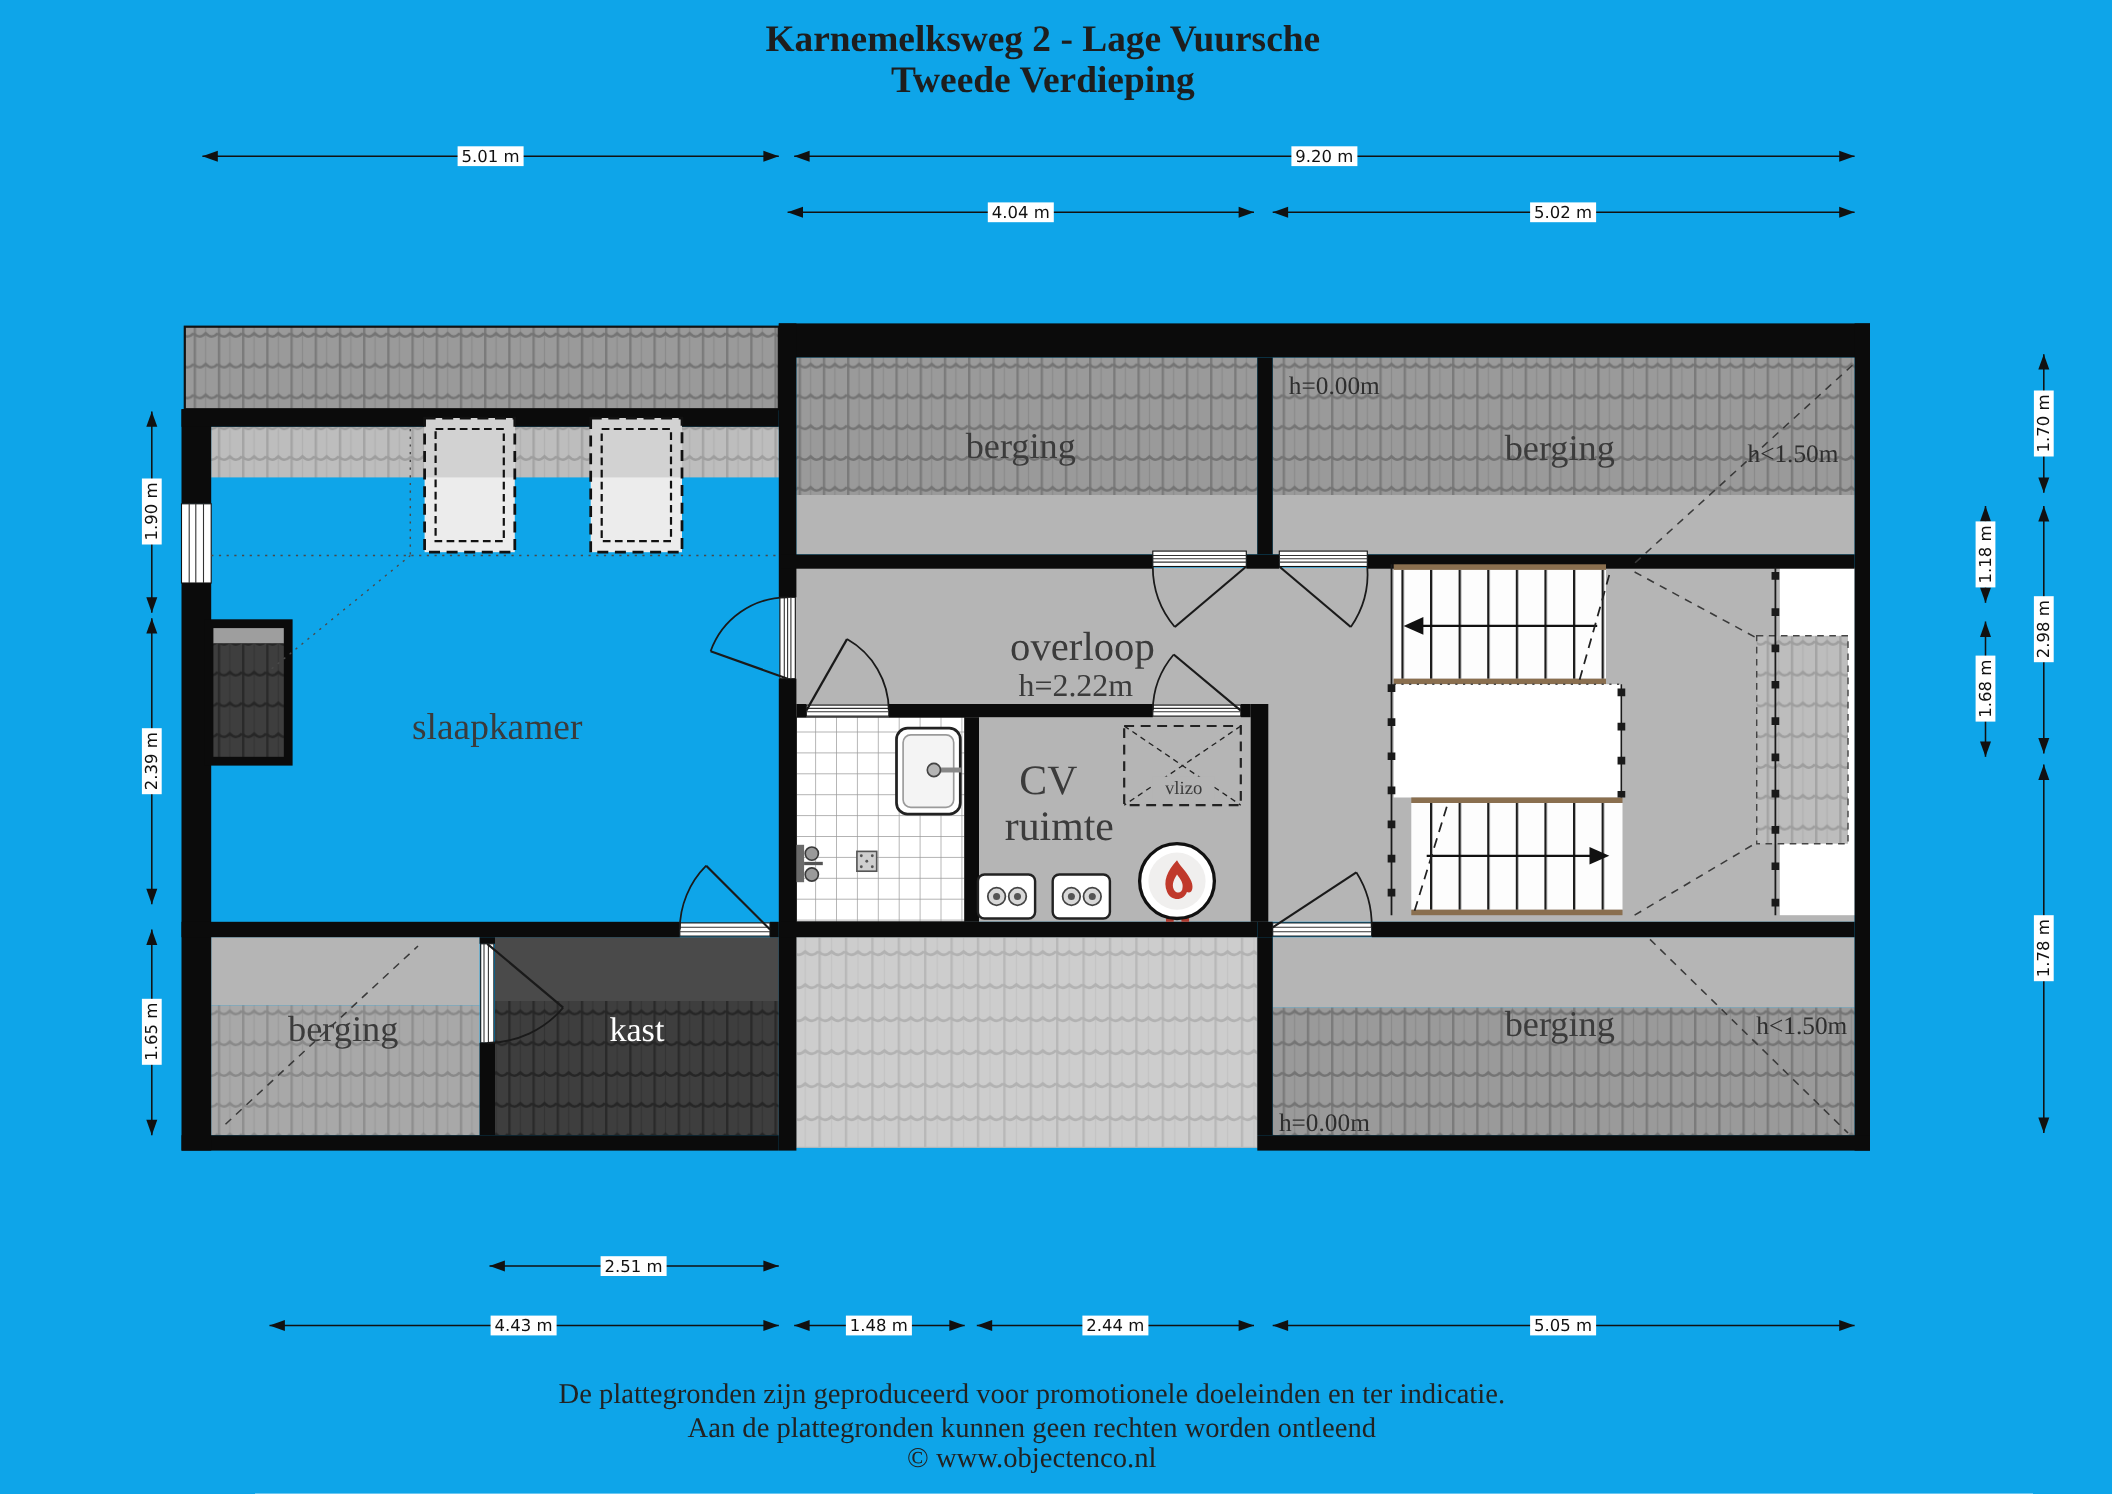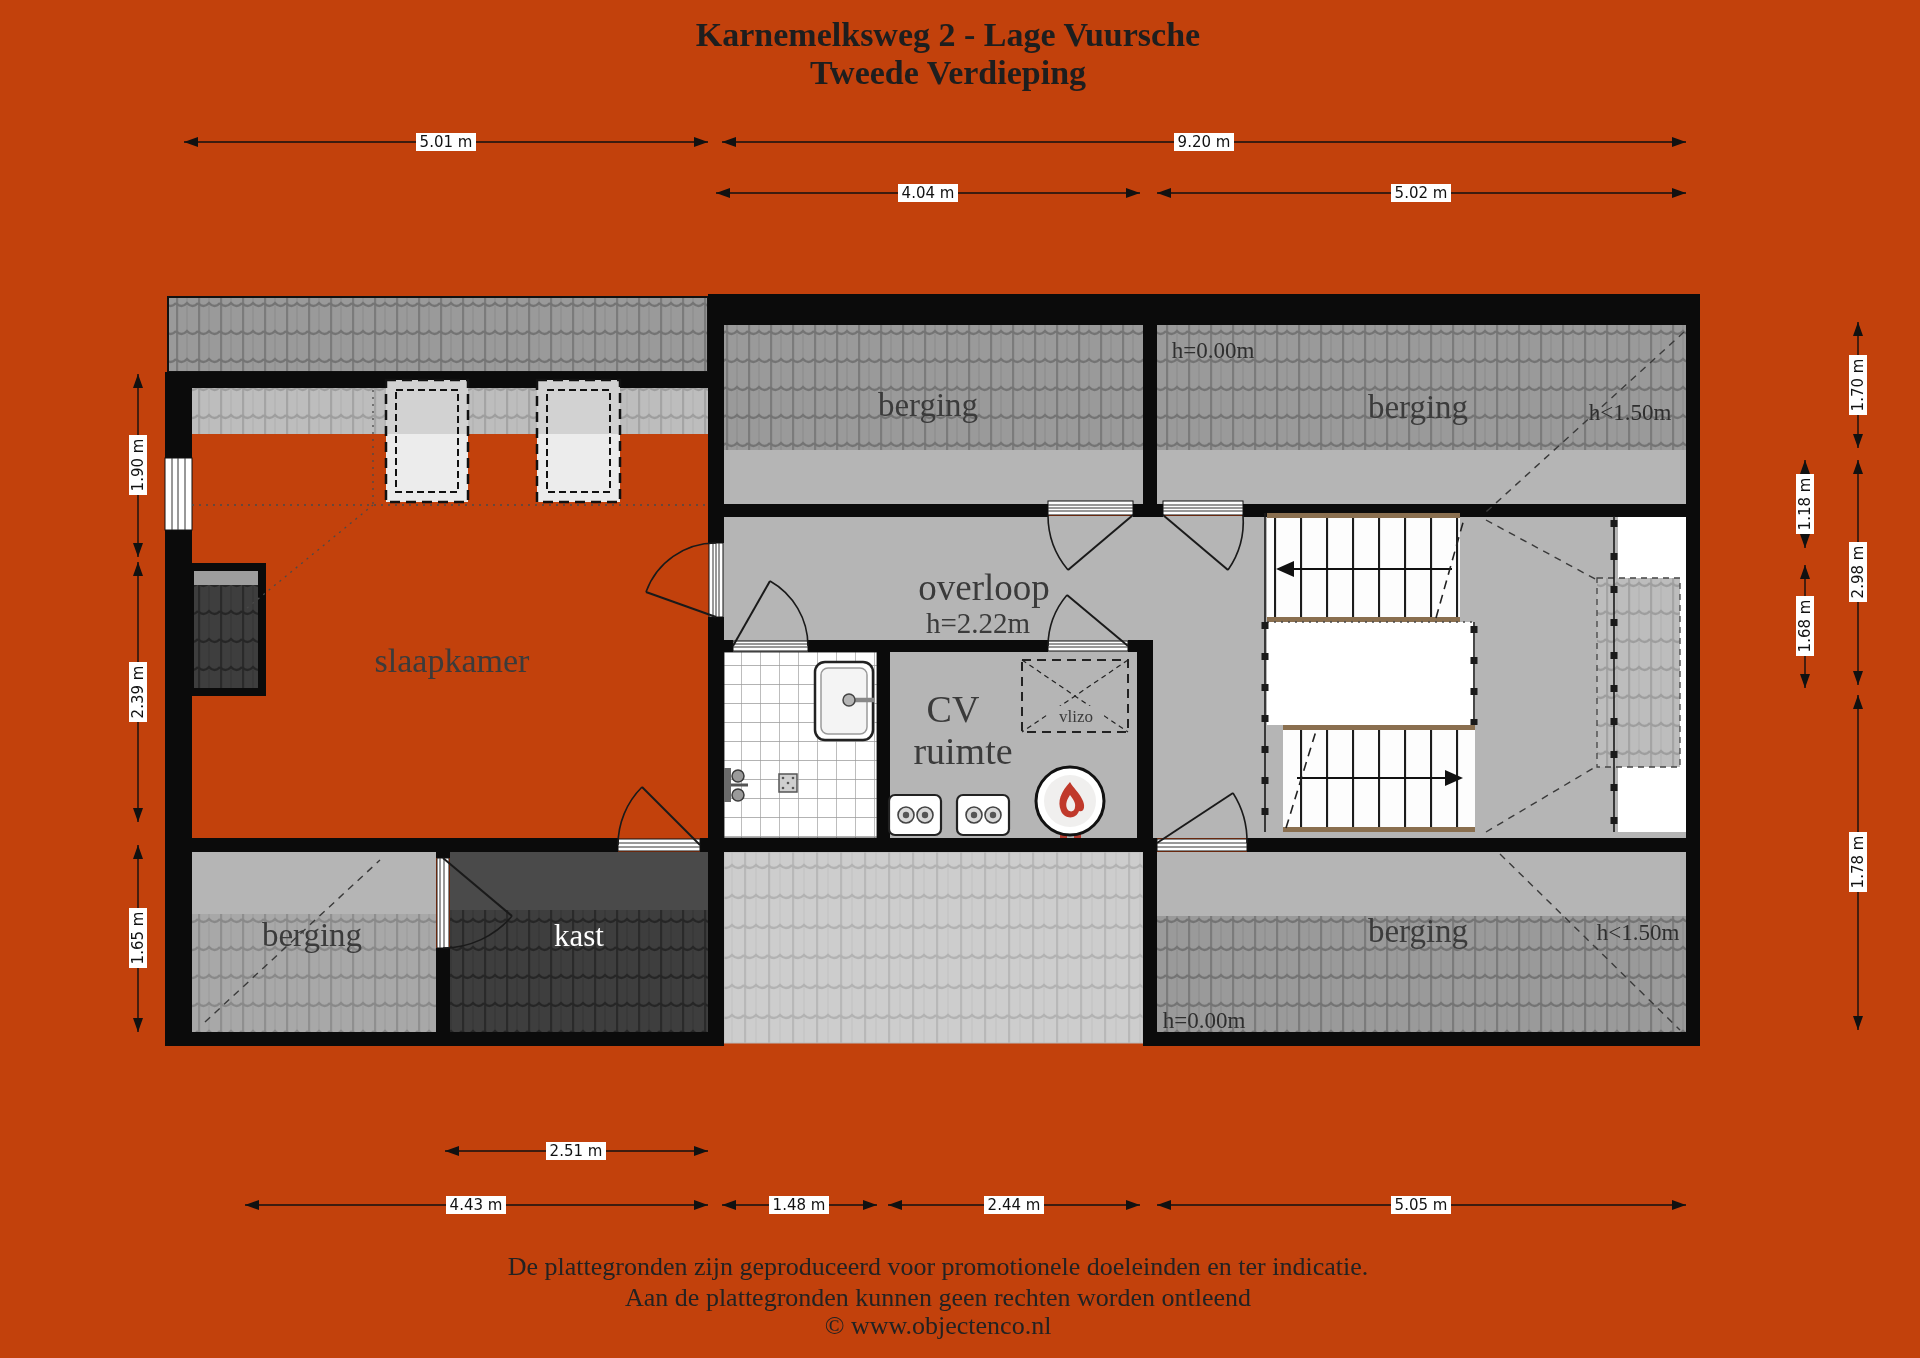--- a/index.html
+++ b/index.html
@@ -1,16 +1,16 @@
 <!DOCTYPE html>
 <html><head>
 <meta charset="utf-8">
 <style>
   html,body{margin:0;padding:0;background:#ffffff;}
-  .page{position:relative;width:1920px;height:1358px;background:#c2410c;overflow:hidden;
+  .page{position:relative;width:1920px;height:1358px;background:#0ea5e9;overflow:hidden;
         font-family:"Liberation Serif","DejaVu Serif",serif;}
   svg{display:block}
   .title-text{font-family:"Liberation Serif","DejaVu Serif",serif;font-weight:bold;font-size:34px;fill:#1e1e1e;}
   .room-label{font-family:"Liberation Serif","DejaVu Serif",serif;fill:#3b3b3b;}
   .room-label.big{font-size:34px;}
   .room-label.berging{font-size:33px;}
   .room-label.overloop{font-size:37px;}
   .room-label.h2{font-size:29px;}
   .room-label.cv{font-size:38px;}
   .room-label.kast{font-size:31px;fill:#ffffff;}

